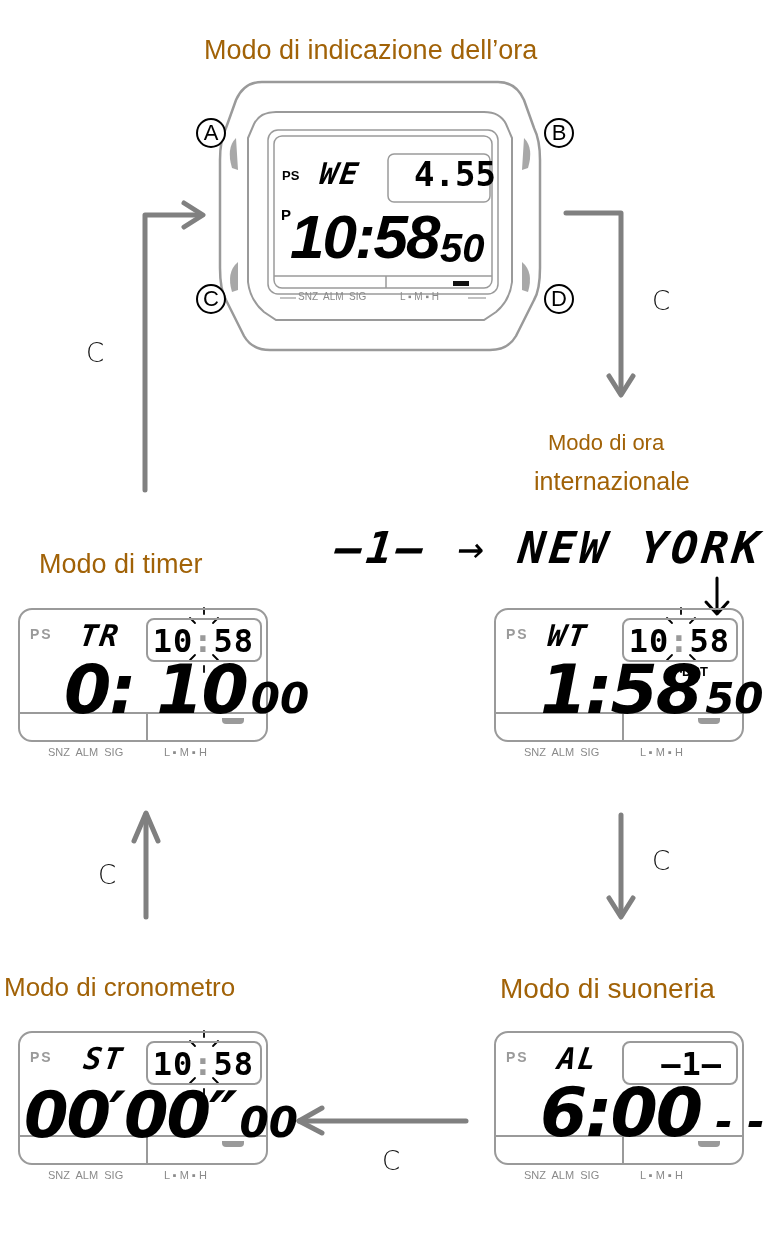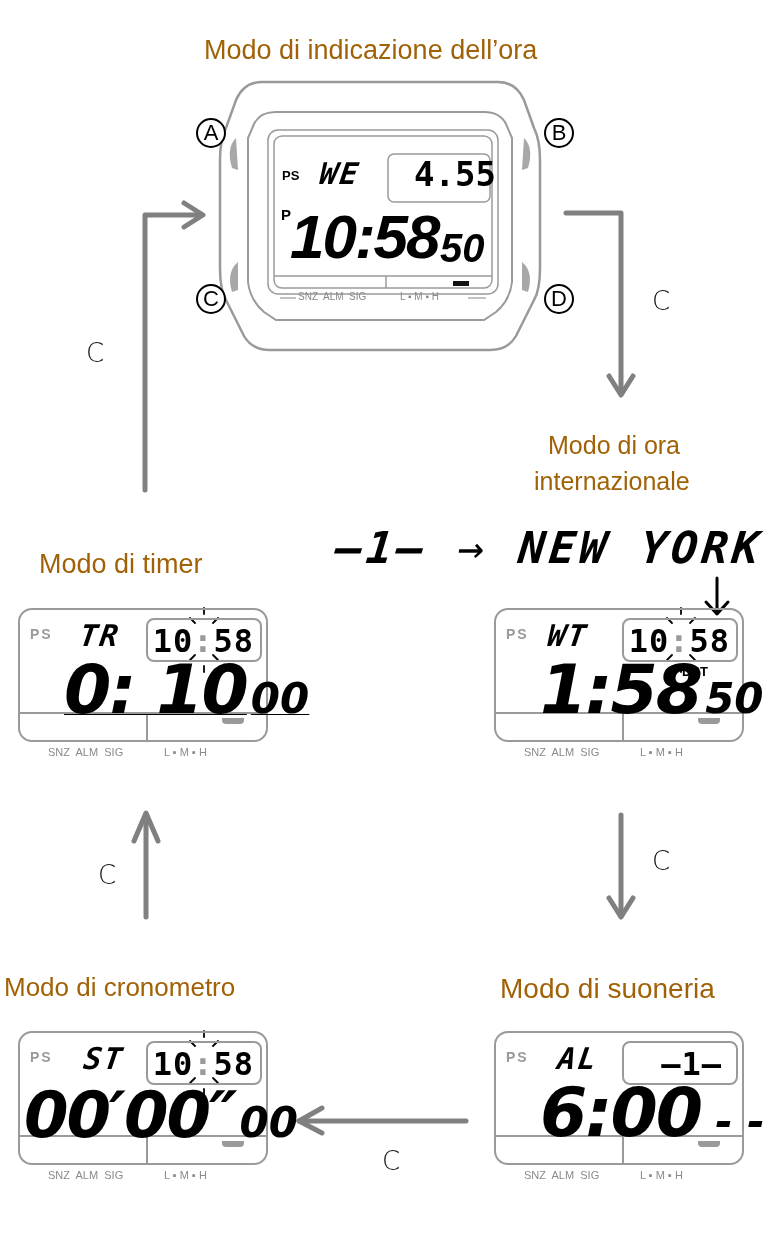--- a/index.html
+++ b/index.html
@@ -102,21 +102,21 @@
       <line x1="218" y1="1041" x2="213" y2="1046"></line>
     <line x1="190" y1="1083" x2="195" y2="1078"></line>
       <line x1="213" y1="1078" x2="218" y2="1083"></line>
   </g>
 
   <line x1="280" y1="298" x2="296" y2="298" stroke="#9a9a9a" stroke-width="1.2"></line>
   <line x1="468" y1="298" x2="486" y2="298" stroke="#9a9a9a" stroke-width="1.2"></line>
 </svg>
 
 <div class="mode-title" style="left:204px; top:34px;">Modo di indicazione dell’ora</div>
-<div class="mode-title" style="left:548px; top:430px; font-size:25px;">Modo di ora</div>
+<div class="mode-title" style="left:548px; top:430px; font-size:22px;">Modo di ora</div>
 <div class="mode-title" style="left:534px; top:466px; font-size:25px;">internazionale</div>
 <div class="mode-title" style="left:39px; top:548px;">Modo di timer</div>
 <div class="mode-title" style="left:4px; top:972px; font-size:26px;">Modo di cronometro</div>
 <div class="mode-title" style="left:500px; top:972px; font-size:28px;">Modo di suoneria</div>
 
 <div class="c-label" style="left:86px; top:338px;">C</div>
 <div class="c-label" style="left:652px; top:286px;">C</div>
 <div class="c-label" style="left:652px; top:846px;">C</div>
 <div class="c-label" style="left:98px; top:860px;">C</div>
 <div class="c-label" style="left:382px; top:1146px;">C</div>
@@ -163,21 +163,21 @@
 
 <div class="panel" style="left:18px; top:608px;">
   <div class="panel-frame"></div>
   <div class="panel-divider-h"></div>
   <div class="panel-divider-v"></div>
   <div class="panel-ps">PS</div>
   <div class="panel-mode" style="left:62px;">TR</div>
   <div class="panel-subbox">
     <div class="panel-subtext"><span>10</span><span class="colon-gray">:</span><span>58</span></div>
   </div>
-  <div class="panel-main" style="left:46px;text-decoration:underline;"><span class="big">0: 10</span><span class="small">00</span></div>
+  <div class="panel-main" style="left:46px;"><span class="big">0: 10</span><span class="small">00</span></div>
   <div class="panel-indic"></div>
   <div class="panel-legend">
       <span class="l1" style="white-space:pre;">SNZ  ALM  SIG</span>
       <span class="l2">L ▪ M ▪ H</span>
     </div>
 </div>
 
 <div class="panel" style="left:18px; top:1031px;">
   <div class="panel-frame"></div>
   <div class="panel-divider-h"></div>

